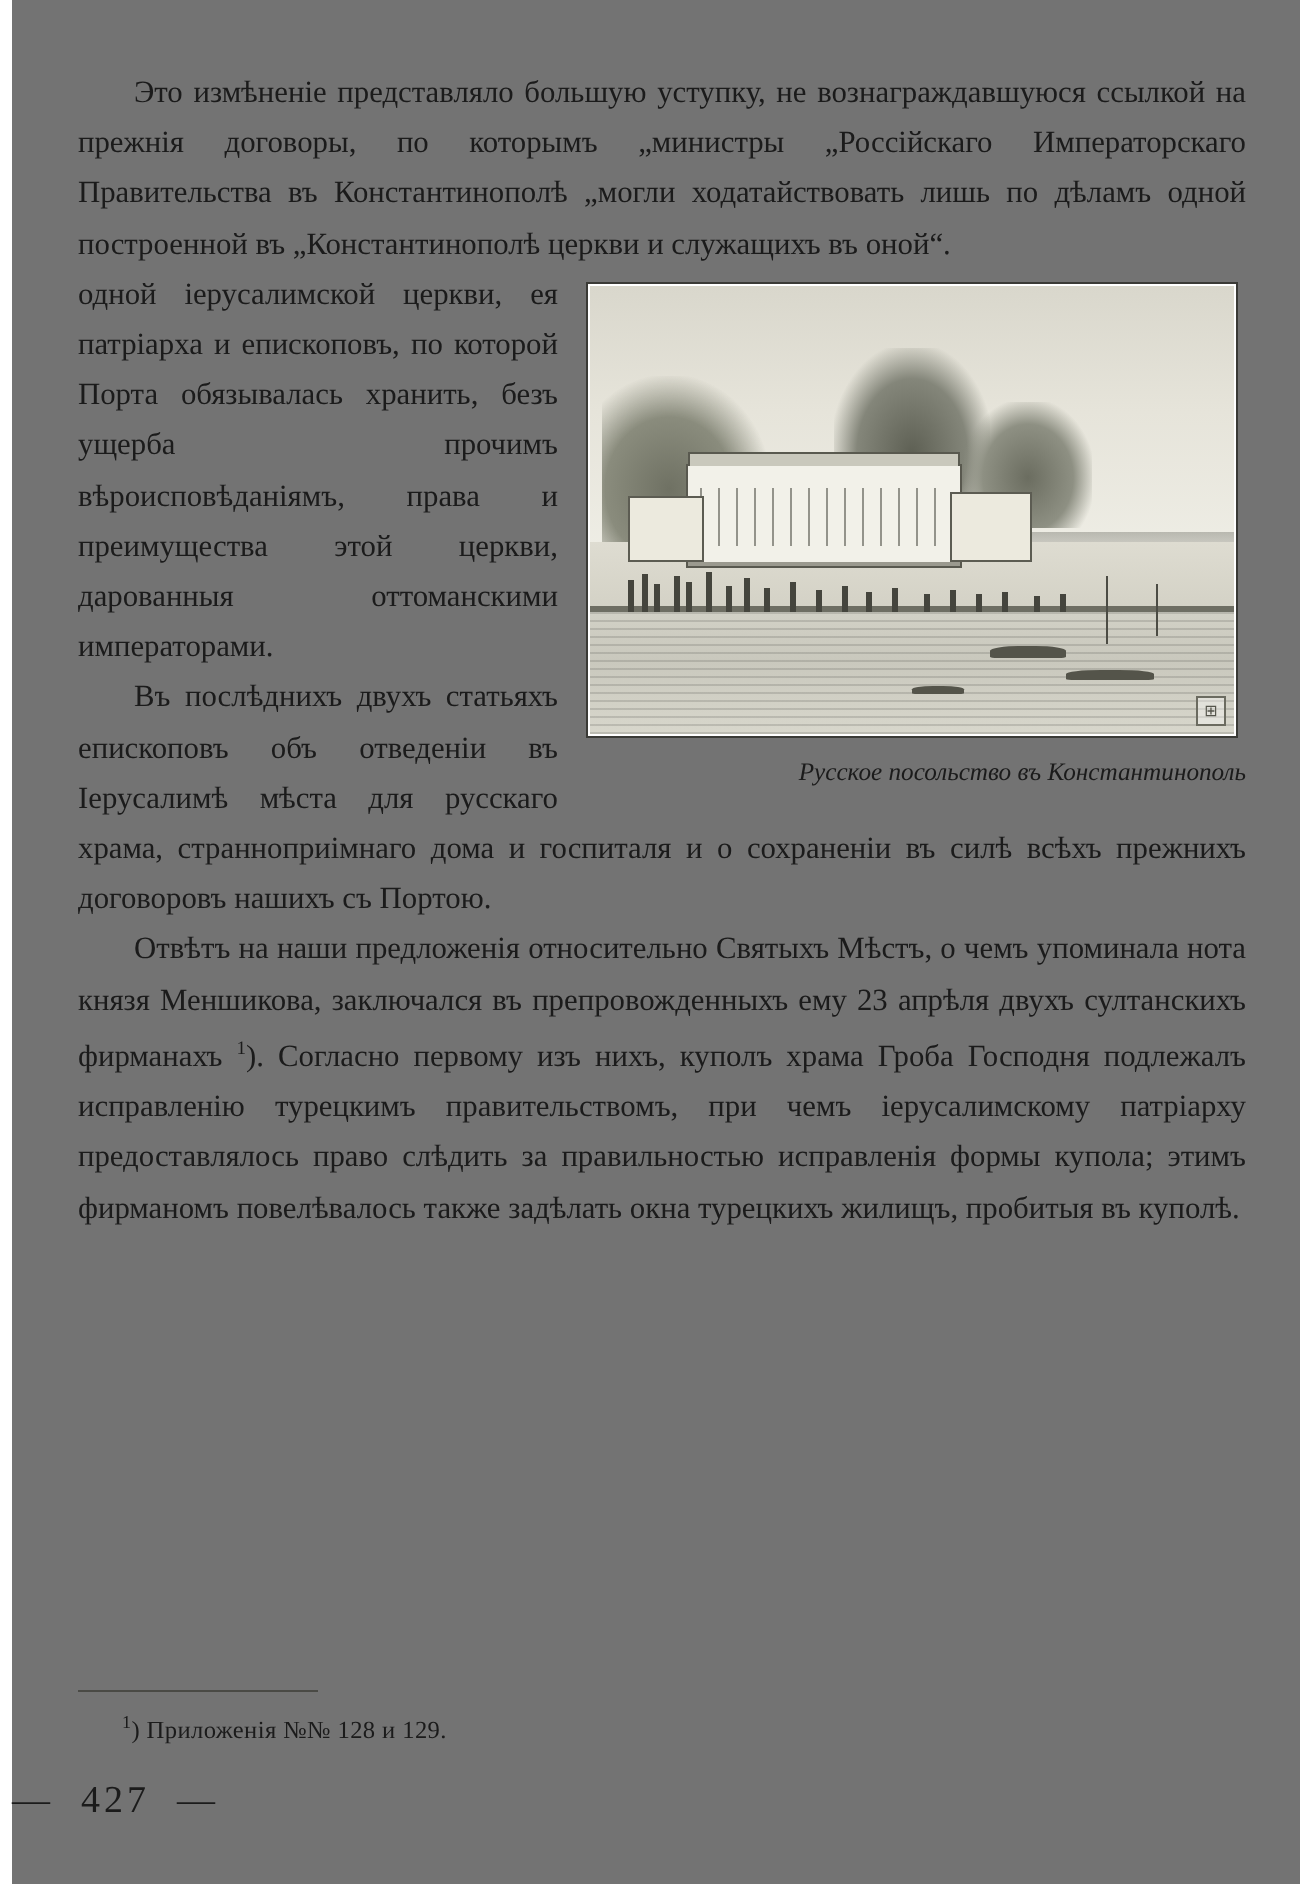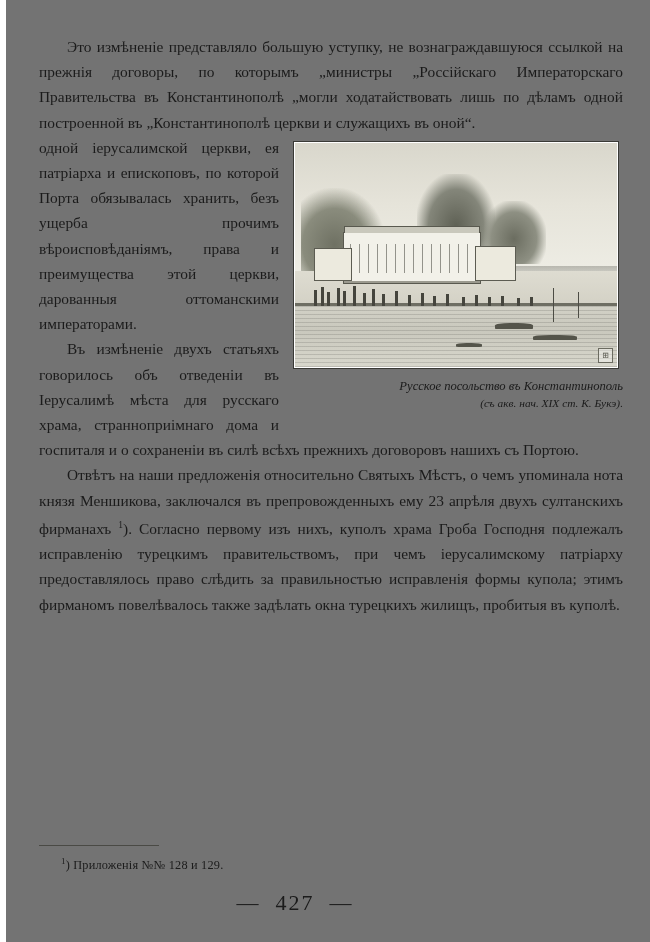--- a/index.html
+++ b/index.html
@@ -100,22 +100,21 @@
   }
   .footnote sup {
     font-size: 9px;
     vertical-align: super;
   }
   .pagenum {
     position: absolute;
     left: 0;
     top: 890px;
     width: 578px;
-    text-align: center;
-    font-size: 22px;
+    font-size: 19px;
     letter-spacing: 2px;
   }
   sup.fnref {
     font-size: 9.5px;
     vertical-align: super;
   }
 
   
   .sky {
     position: absolute; left: 0; top: 0; width: 100%; height: 62%;
@@ -258,28 +257,27 @@
           <div class="boat" style="left:62%;bottom:17%;width:38px;height:6px;"></div>
           <div class="boat" style="left:74%;bottom:12%;width:44px;height:5px;"></div>
           <div class="boat" style="left:50%;bottom:9%;width:26px;height:4px;"></div>
           <div class="mast" style="left:80%;bottom:20%;height:34px;"></div>
           <div class="mast" style="left:88%;bottom:22%;height:26px;"></div>
           <div class="stamp">⊞</div>
         </div>
       </div>
       <div class="figure-caption">
         <span>Русское посольство въ Константинополь</span>
-        <span class="line2">(съ акв. нач. XIX ст. К. Букэ).</span>
       </div>
     </div>
 
     <p class="narrow para-block">одной іерусалимской церкви, ея патріарха и епископовъ, по которой Порта обязывалась хранить, безъ ущерба прочимъ вѣроисповѣданіямъ, права и преимущества этой церкви, дарованныя оттоманскими императорами.</p>
 
 
-    <p class="indent para-block">Въ измѣненіе двухъ статьяхъ говорилось объ отведеніи въ Іерусалимѣ мѣста для русскаго храма, странноприімнаго дома и госпиталя и о сохраненіи въ силѣ всѣхъ прежнихъ договоровъ нашихъ съ Портою.</p>
+    <p class="indent para-block">Въ послѣднихъ двухъ статьяхъ епископовъ объ отведеніи въ Іерусалимѣ мѣста для русскаго храма, странноприімнаго дома и госпиталя и о сохраненіи въ силѣ всѣхъ прежнихъ договоровъ нашихъ съ Портою.</p>
 
     <p class="indent para-block"><span>Отвѣтъ на наши предложенія относительно Святыхъ Мѣстъ, о чемъ упоминала нота князя Меншикова, заключался въ препровожденныхъ ему 23 апрѣля двухъ султанскихъ фирманахъ </span><sup class="fnref">1</sup><span>). Согласно первому изъ нихъ, куполъ храма Гроба Господня подлежалъ исправленію турецкимъ правительствомъ, при чемъ іерусалимскому патріарху предоставлялось право слѣдить за правильностью исправленія формы купола; этимъ фирманомъ повелѣвалось также задѣлать окна турецкихъ жилищъ, пробитыя въ куполѣ.</span></p>
 
   </div>
 
   <div class="footnote-rule"></div>
   <div class="footnote"><sup>1</sup><span>) Приложенія №№ 128 и 129.</span></div>
 
   <div class="pagenum">—&nbsp;&nbsp;<span>427</span>&nbsp;&nbsp;—</div>
 

